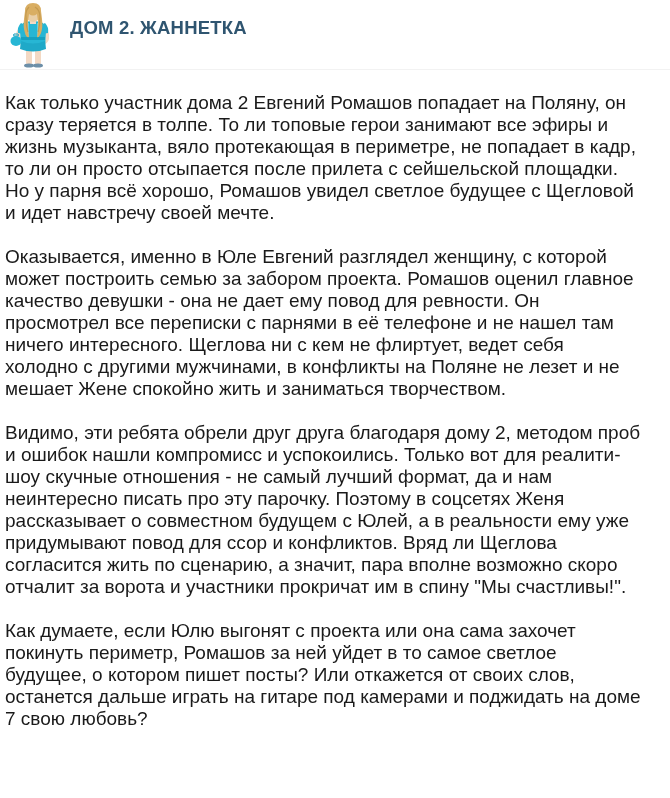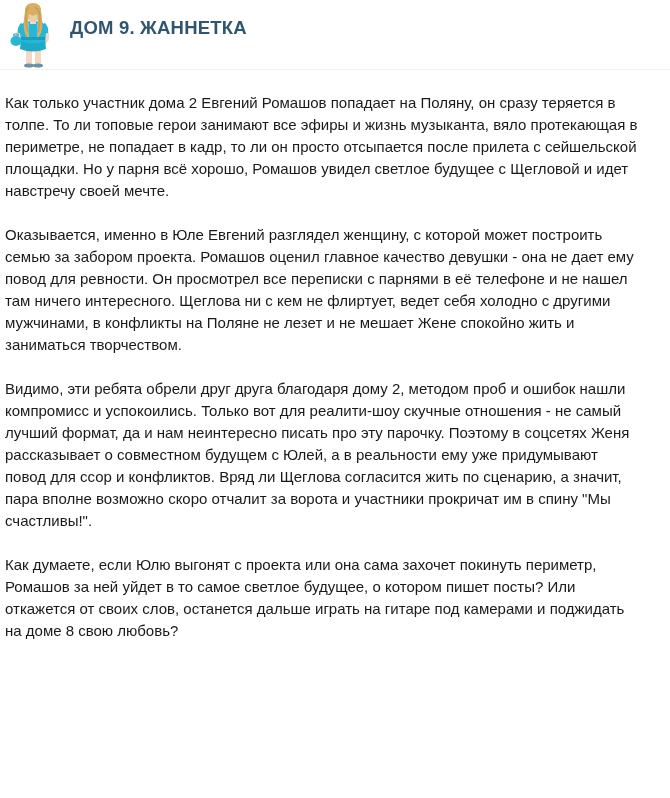--- a/index.html
+++ b/index.html
@@ -81,21 +81,21 @@
 
   .article-subheadline {
     font-size: 15px;
     line-height: 22px;
     font-weight: normal;
     color: #1a1a1a;
     margin: 22px 0 0 0;
   }
 
   .article-paragraph {
-    font-size: 15px;
+    font-size: 19px;
     line-height: 22px;
     color: #1a1a1a;
     margin: 22px 18px 0 0;
     text-align: left;
   }
 </style>
 </head>
 <body>
 
 <div class="page">
@@ -134,32 +134,32 @@
         <rect x="26" y="17" width="6" height="6" fill="#f3d9c4"></rect>
 
         <ellipse cx="29" cy="12" rx="8" ry="9" fill="#e9cfa8"></ellipse>
 
         <path d="M21 10 Q21 2 29 2 Q37 2 37 10 L38 18 Q39 26 37 32 Q35 37 33 36 Q35 28 34 20 L33 13 Q29 16 25 13 L24 20 Q23 28 25 36 Q22 37 21 32 Q19 26 20 18 Z" fill="#d9ae63"></path>
         <path d="M31 6 Q36 9 36 16 Q36 24 34 31" stroke="#c49a4f" stroke-width="1.2" fill="none"></path>
         <path d="M25 6 Q21 10 22 17 Q22 25 24 31" stroke="#c49a4f" stroke-width="1.2" fill="none"></path>
       </svg>
     </div>
 
-    <div class="brand-title">ДОМ 9. ЖАННЕТКА</div>
+    <div class="brand-title">ДОМ 2. ЖАННЕТКА</div>
 
     <div class="header-rule"></div>
   </div>
 
   <div class="article">
 
 
     <p class="article-paragraph">Как только участник дома 2 Евгений Ромашов попадает на Поляну, он сразу теряется в толпе. То ли топовые герои занимают все эфиры и жизнь музыканта, вяло протекающая в периметре, не попадает в кадр, то ли он просто отсыпается после прилета с сейшельской площадки. Но у парня всё хорошо, Ромашов увидел светлое будущее с Щегловой и идет навстречу своей мечте.</p>
 
     <p class="article-paragraph">Оказывается, именно в Юле Евгений разглядел женщину, с которой может построить семью за забором проекта. Ромашов оценил главное качество девушки - она не дает ему повод для ревности. Он просмотрел все переписки с парнями в её телефоне и не нашел там ничего интересного. Щеглова ни с кем не флиртует, ведет себя холодно с другими мужчинами, в конфликты на Поляне не лезет и не мешает Жене спокойно жить и заниматься творчеством.</p>
 
     <p class="article-paragraph">Видимо, эти ребята обрели друг друга благодаря дому 2, методом проб и ошибок нашли компромисс и успокоились. Только вот для реалити-шоу скучные отношения - не самый лучший формат, да и нам неинтересно писать про эту парочку. Поэтому в соцсетях Женя рассказывает о совместном будущем с Юлей, а в реальности ему уже придумывают повод для ссор и конфликтов. Вряд ли Щеглова согласится жить по сценарию, а значит, пара вполне возможно скоро отчалит за ворота и участники прокричат им в спину "Мы счастливы!".</p>
 
 
-    <p class="article-paragraph">Как думаете, если Юлю выгонят с проекта или она сама захочет покинуть периметр, Ромашов за ней уйдет в то самое светлое будущее, о котором пишет посты? Или откажется от своих слов, останется дальше играть на гитаре под камерами и поджидать на доме 8 свою любовь?</p>
+    <p class="article-paragraph">Как думаете, если Юлю выгонят с проекта или она сама захочет покинуть периметр, Ромашов за ней уйдет в то самое светлое будущее, о котором пишет посты? Или откажется от своих слов, останется дальше играть на гитаре под камерами и поджидать на доме 7 свою любовь?</p>
 
   </div>
 
 </div>
 
 </body></html>

